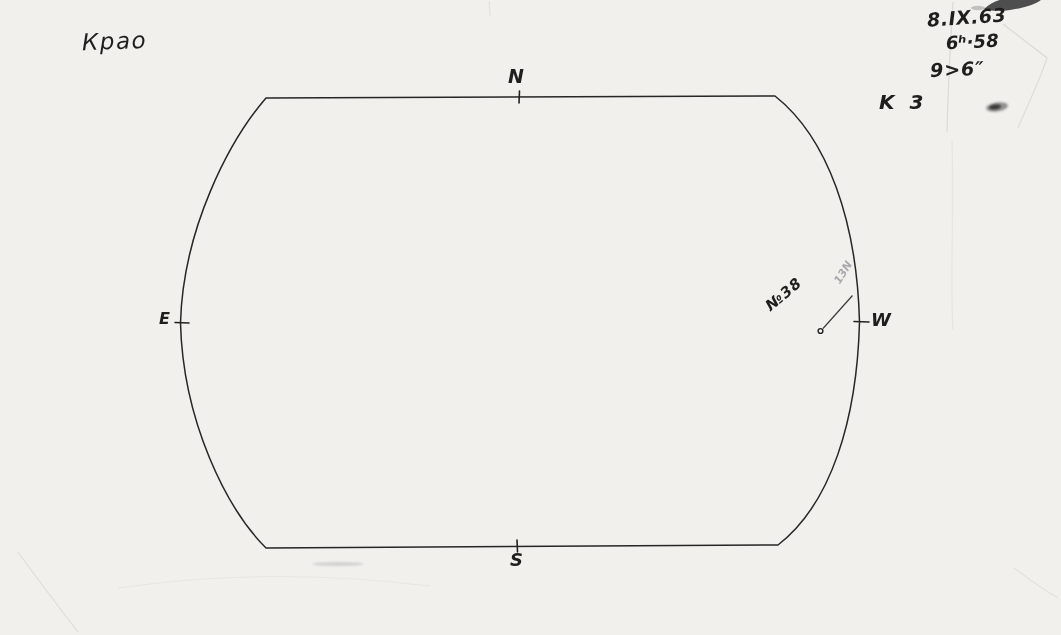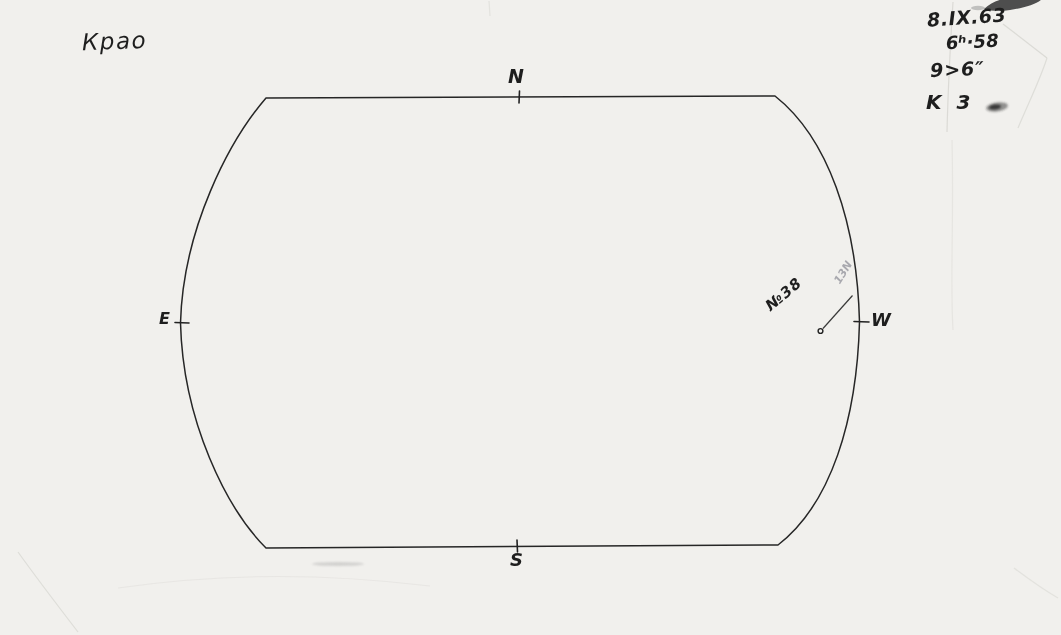--- a/index.html
+++ b/index.html
@@ -13,21 +13,21 @@
       radial-gradient(130% 110% at 50% 42%, #f6f5f2 55%, #edecd e8 100%, #eaeae5 100%);
     background-color:#f3f2ef;
     font-family:"DejaVu Sans", sans-serif;
   }
   .hw{position:absolute;color:#1e1e1e;font-style:italic;white-space:nowrap;line-height:1;}
   .drawing{position:absolute;left:0;top:0;}
   .lbl-kpao{left:82px;top:30px;font-size:23px;letter-spacing:1.5px;transform:rotate(-2deg);}
   .note-date{left:927px;top:8px;font-size:19px;font-weight:600;letter-spacing:.5px;transform:rotate(-4deg);}
   .note-time{left:946px;top:33px;font-size:18px;font-weight:600;transform:rotate(-3deg);}
   .note-seeing{left:930px;top:60px;font-size:19px;font-weight:600;letter-spacing:1px;transform:rotate(-2deg);}
-  .note-quality{left:926px;top:92px;font-size:20px;font-weight:600;letter-spacing:4px;}
+  .note-quality{left:879px;top:92px;font-size:20px;font-weight:600;letter-spacing:4px;}
   .cp{font-weight:600;}
   .cp-n{left:508px;top:67px;font-size:19px;}
   .cp-s{left:510px;top:551px;font-size:18px;}
   .cp-e{left:159px;top:311px;font-size:16px;}
   .cp-w{left:871px;top:311px;font-size:18px;}
   .spot-label{left:763px;top:287px;font-size:15px;font-weight:600;transform:rotate(-40deg);letter-spacing:1px;}
   .pencil-note{left:831px;top:267px;font-size:11px;font-weight:600;color:#97979f;opacity:.8;transform:rotate(-58deg);}
 </style>
 </head>
 <body>

